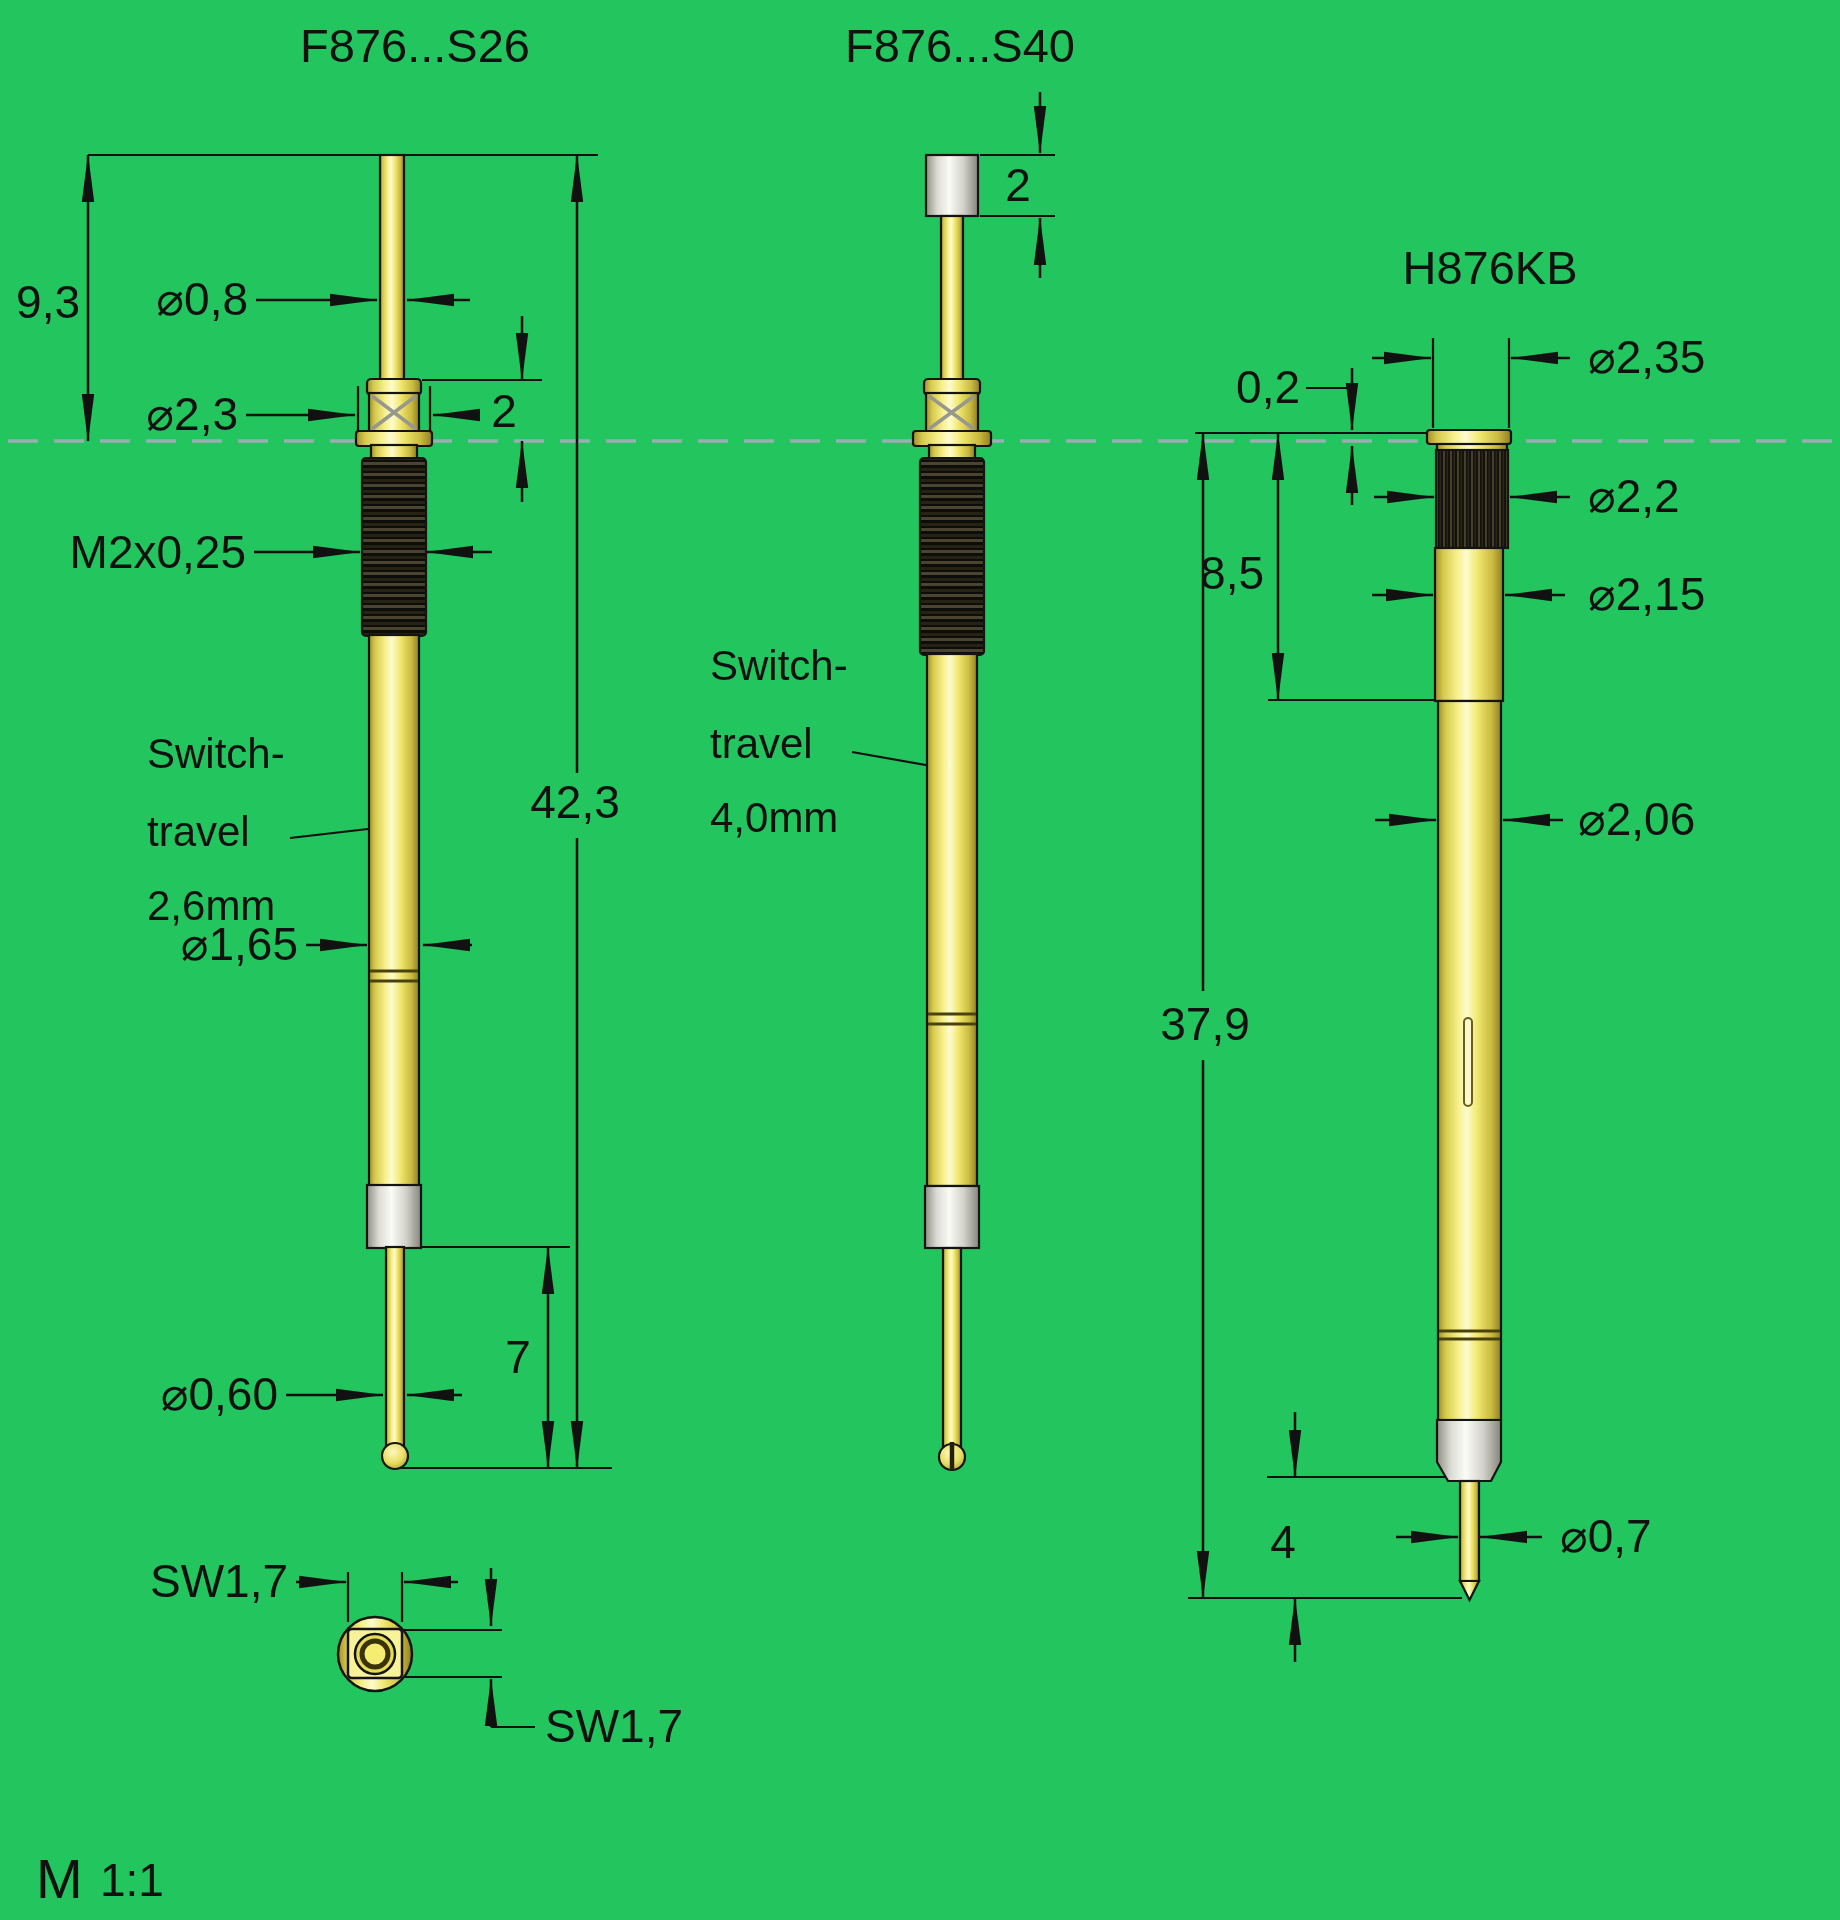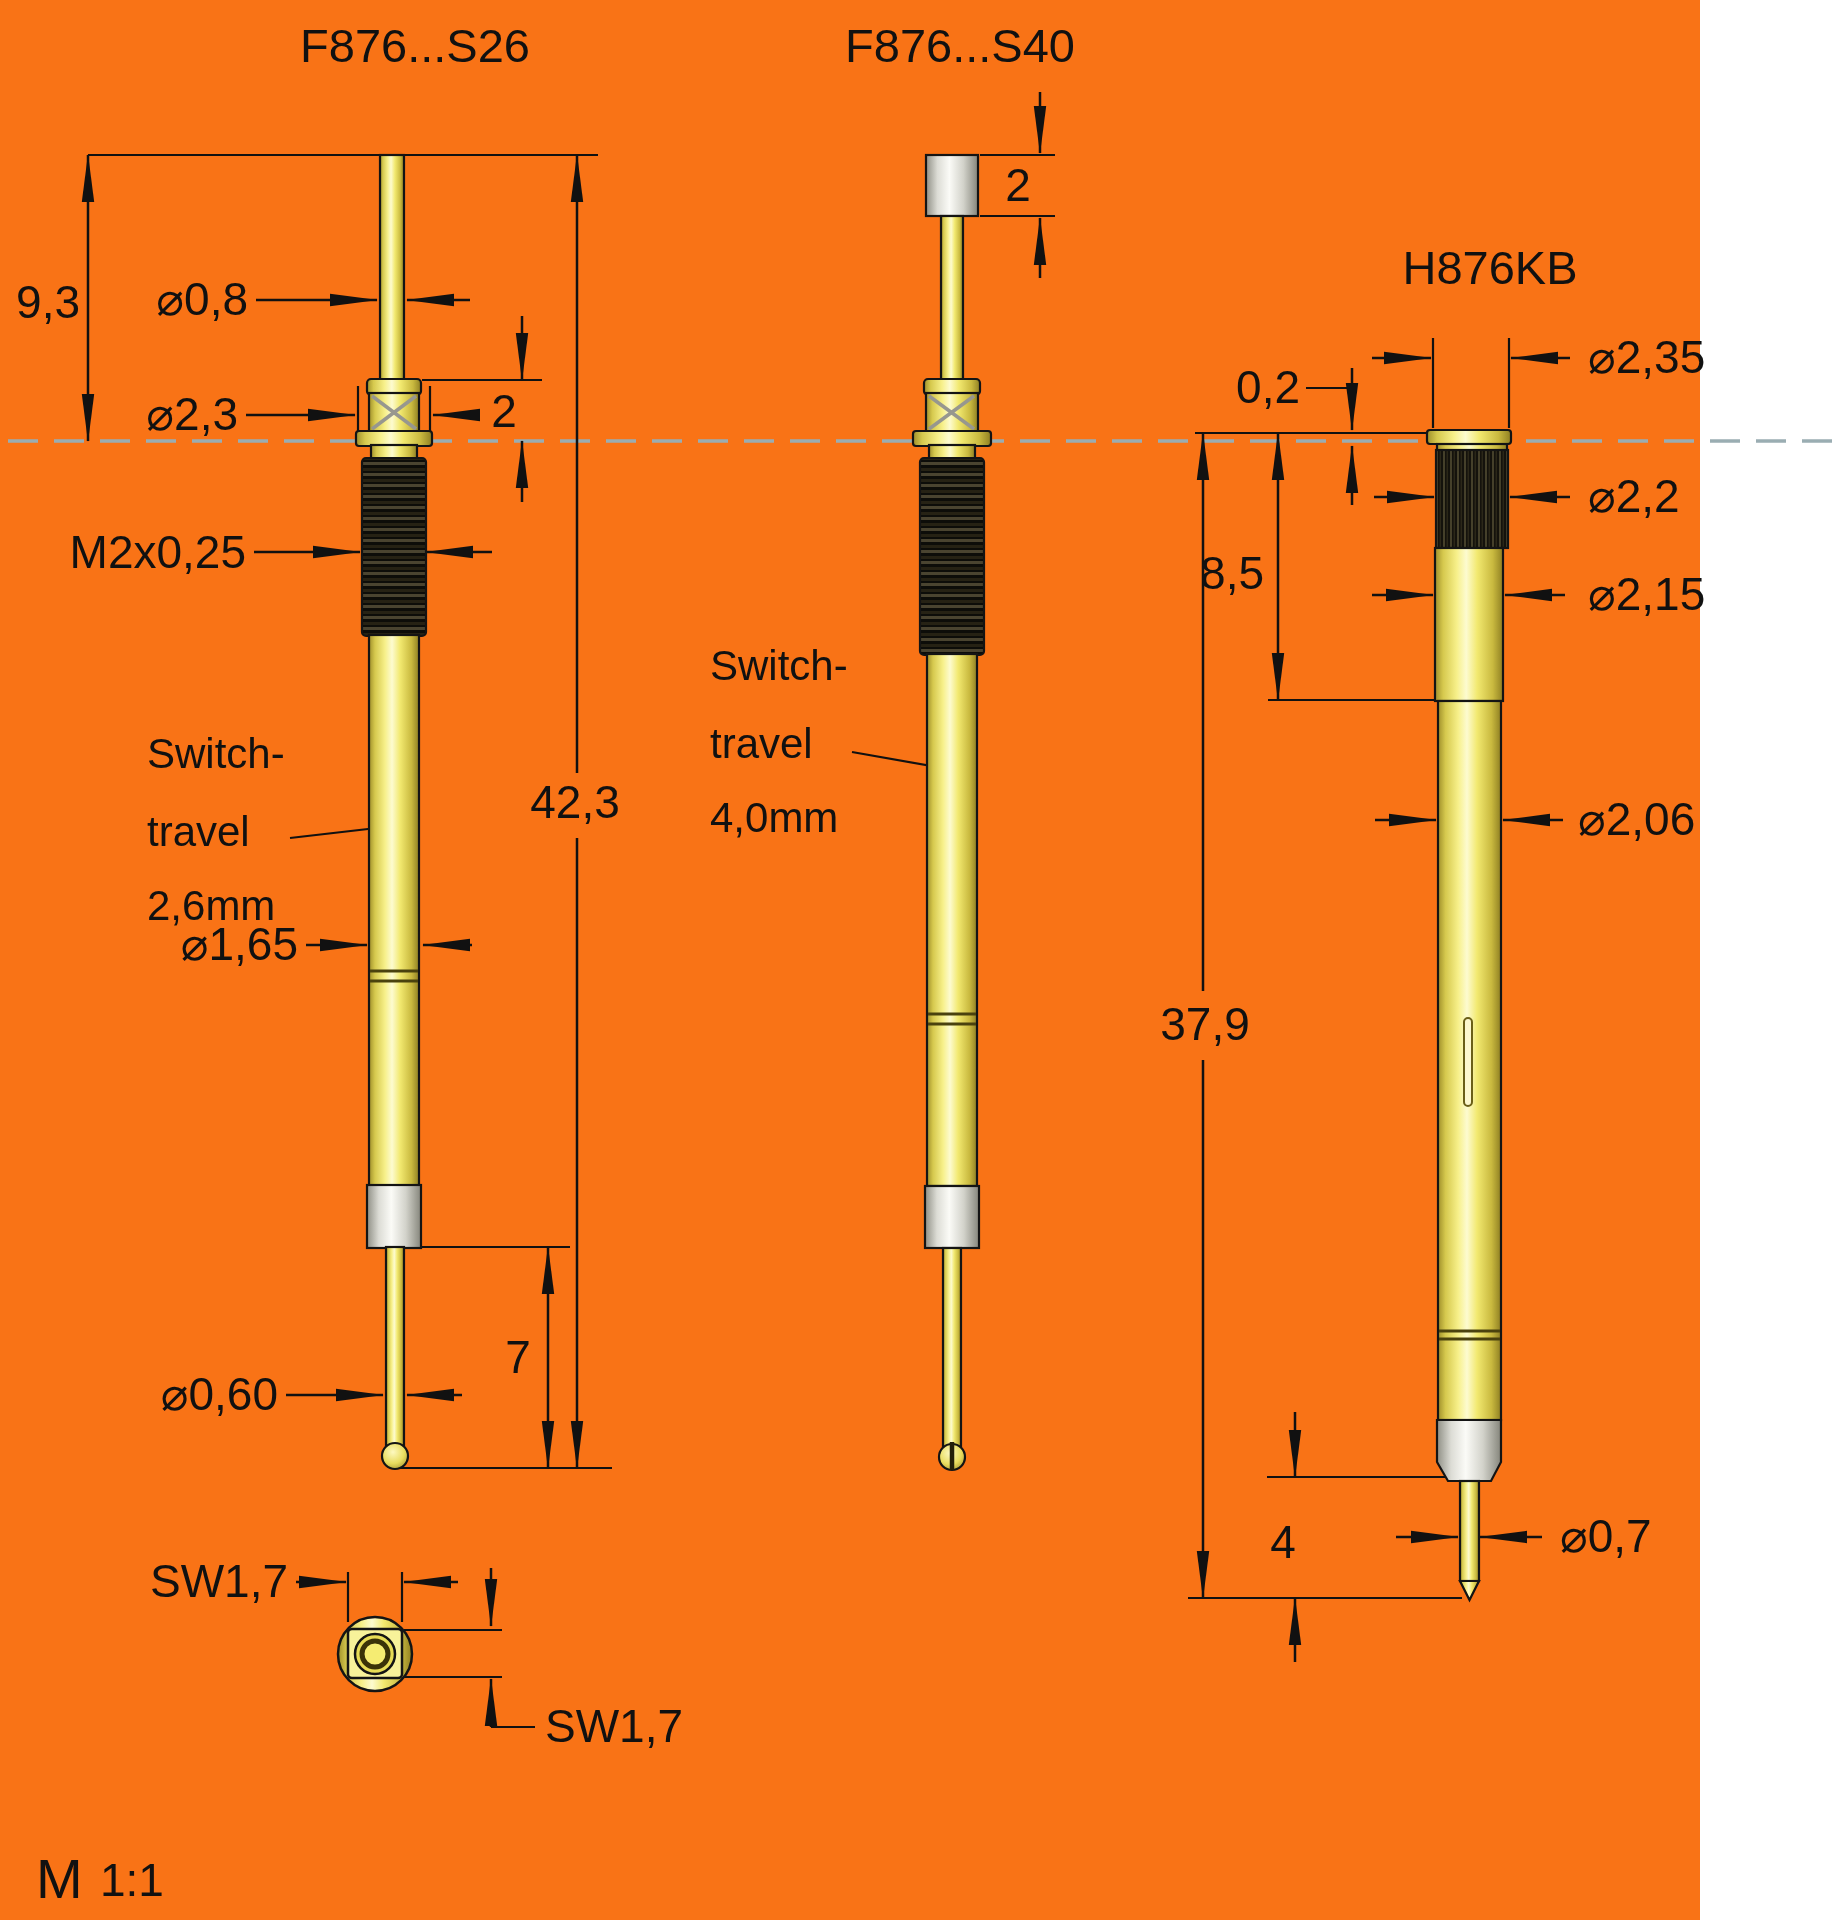--- a/index.html
+++ b/index.html
@@ -1,16 +1,16 @@
 <!DOCTYPE html>
 <html><head>
 <meta charset="utf-8">
 <style>
   html,body{margin:0;padding:0;background:#ffffff;}
-  .stage{width:1700px;height:1920px;position:relative;background:#f97316;}
+  .stage{width:1840px;height:1920px;position:relative;background:#22c55e;}
   svg text{font-family:"Liberation Sans","DejaVu Sans",sans-serif;fill:#111;}
   .dim{font-size:46px;}
   .ttl{font-size:47px;}
   .sml{font-size:42px;}
   .big{font-size:56px;}
   .ln{stroke:#111;stroke-width:2.5;fill:none;}
   .thin{stroke:#111;stroke-width:2.2;fill:none;}
   .xln{stroke:#97978f;stroke-width:3.5;}
   .grv{stroke:#4a420e;stroke-width:3.2;}
 </style>

